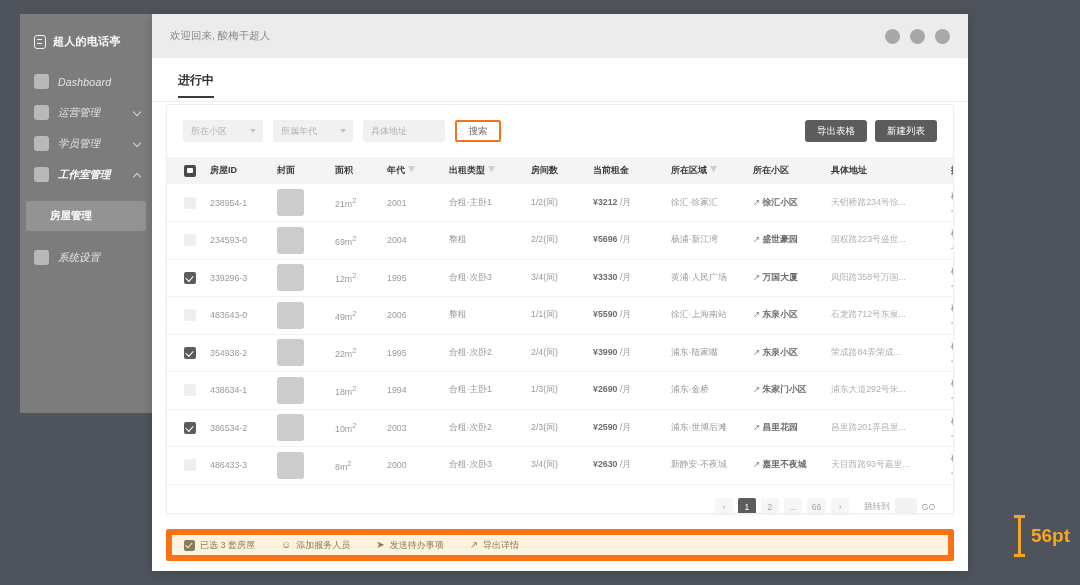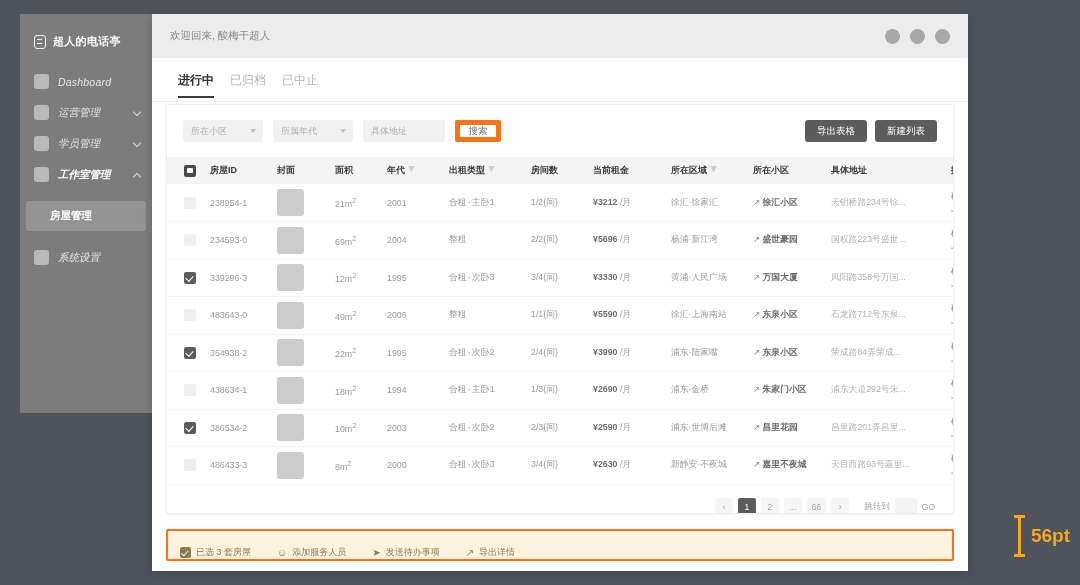--- a/index.html
+++ b/index.html
@@ -72,22 +72,22 @@
   .topbar {
     height: 44px; background: #ececec;
     display: flex; align-items: center; justify-content: space-between;
     padding: 0 18px;
   }
   .welcome { font-size: 10.5px; color: #8a8a8a; }
   .dots { display: flex; gap: 10px; }
   .dot { width: 15px; height: 15px; border-radius: 50%; background: #a8a8a8; }
 
   .tabs {
-    display: flex; gap: 16px; padding: 14px 26px 0 26px;
-    border-bottom: 1px solid #ededed; height: 44px; align-items: flex-start;
+    display: flex; gap: 28px; padding: 14px 26px 0 26px;
+    border-bottom: 1px solid #ededed; height: 44px; align-items: flex-start; flex-direction: column;
   }
   .tab { font-size: 12px; color: #b4b4b4; position: relative; padding-bottom: 9px; }
   .tab.active { color: #2f2f2f; font-weight: bold; }
   .tab.active::after {
     content: ""; position: absolute; left: 0; right: 0; bottom: 0;
     height: 2px; background: #3a3a3a;
   }
 
   
   .card {
@@ -112,21 +112,21 @@
     width: 0; height: 0;
     border-left: 3px solid transparent; border-right: 3px solid transparent;
     border-top: 4px solid #c4c4c4;
   }
   .textinput {
     width: 82px; height: 22px; background: #f1f1f1; border-radius: 2px;
     display: flex; align-items: center; padding-left: 8px;
   }
   .textinput span { font-size: 9px; color: #b0b0b0; }
   .searchbtn {
-    width: 46px; height: 22px; background: #ffffff; border: 5px solid #f97316;
+    width: 46px; height: 22px; background: #ffffff; border: 2px solid #f97316;
     border-radius: 2px; display: flex; align-items: center; justify-content: center;
   }
   .searchbtn span { font-size: 9.5px; color: #6f6f6f; }
   .filters-right { display: flex; gap: 8px; }
   .darkbtn {
     height: 22px; padding: 0 12px; background: #5c5c5c; border-radius: 3px;
     display: flex; align-items: center; justify-content: center;
   }
   .darkbtn span { font-size: 9.5px; color: #ffffff; white-space: nowrap; }
 
@@ -179,21 +179,21 @@
   .addr { color: #b1b1b1; }
   .ops { text-align: left; }
   .op {
     color: #8a8a8a; font-size: 8.8px; margin-right: 13px; white-space: nowrap;
   }
   .c-id    { width: 84px; padding-left: 17px; }
   .c-chk   { width: 26px; padding-left: 17px; }
   .c-cover { width: 58px; }
   .c-area  { width: 52px; }
   .c-year  { width: 62px; }
-  .c-type  { width: 82px; font-family: Liberation Mono, monospace; }
+  .c-type  { width: 82px; }
   .c-rooms { width: 62px; }
   .c-rent  { width: 78px; }
   .c-region{ width: 82px; }
   .c-comm  { width: 78px; }
   .c-addr  { width: 108px; }
   .c-ops   { width: auto; padding-left: 12px; }
 
   
   .pager {
     display: flex; align-items: center; justify-content: flex-end;
@@ -206,22 +206,22 @@
   }
   .pg.active { background: #5c5c5c; color: #ffffff; }
   .jump { font-size: 8.5px; color: #a3a3a3; margin-left: 10px; }
   .jump-input { width: 22px; height: 18px; background: #f3f3f3; border-radius: 2px; }
   .go { font-size: 8.5px; color: #a3a3a3; }
 
   
   .actionbar {
     position: absolute; left: 14px; top: 515px;
     width: 788px; height: 32px;
-    background: #fdf3de; border: 2px solid #f97316; border-radius: 2px;
-    display: flex; align-items: flex-end; padding-left: 12px; gap: 26px;
+    background: #fdf3de; border: 6px solid #f97316; border-radius: 2px;
+    display: flex; align-items: center; padding-left: 12px; gap: 26px;
   }
   .act { display: flex; align-items: center; gap: 5px; }
   .act span.lbl { font-size: 9px; color: #8a7a55; white-space: nowrap; }
   .act-cbx {
     width: 11px; height: 11px; border-radius: 2px; background: #8a7a55;
     position: relative;
   }
   .act-cbx::after {
     content: ""; position: absolute; left: 3px; top: 1.6px;
     width: 3.2px; height: 5.5px; border: solid #fdf3de;

